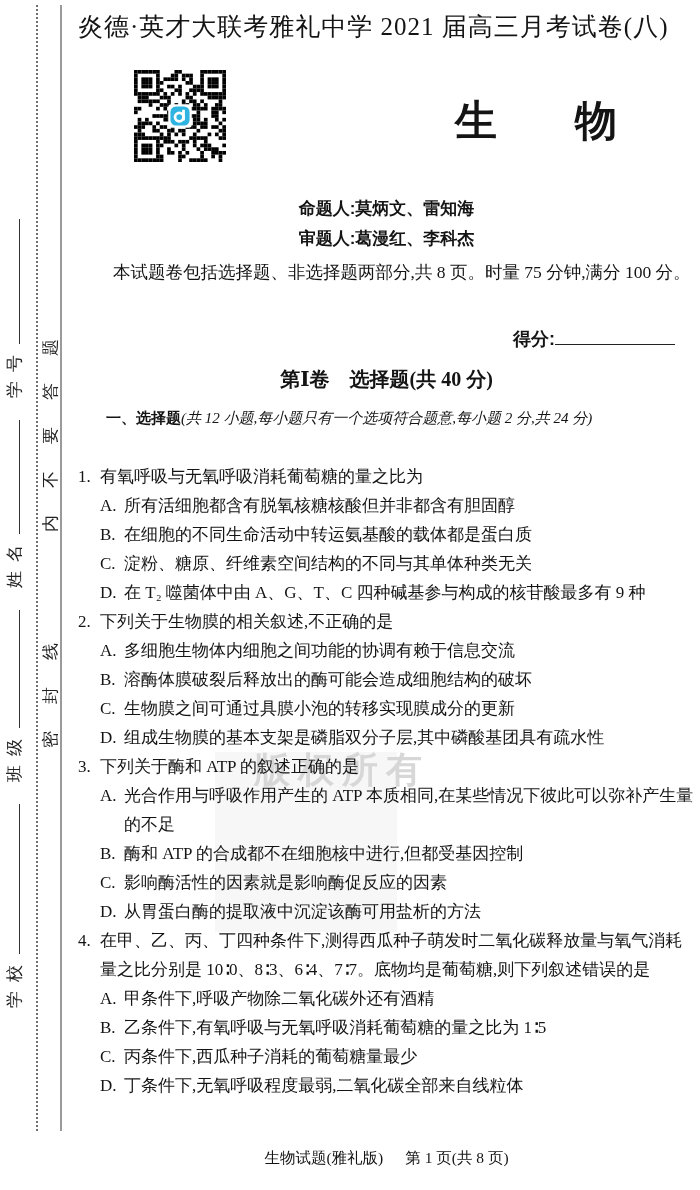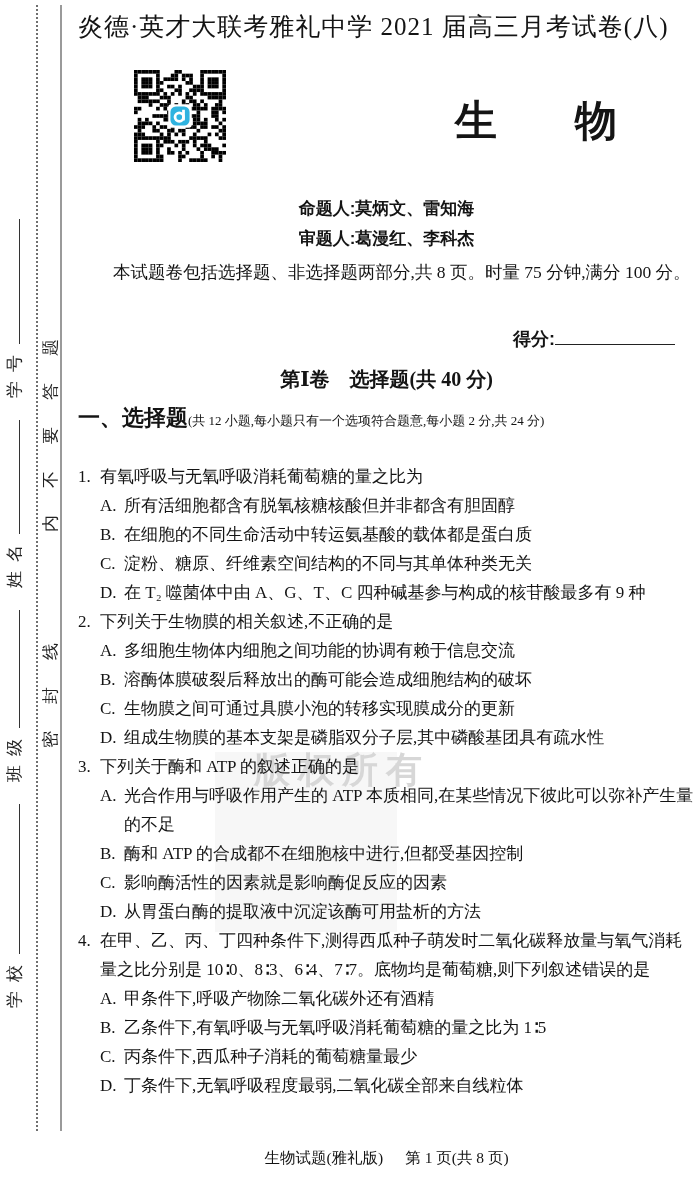--- a/index.html
+++ b/index.html
@@ -30,22 +30,22 @@
   .qr{position:absolute;left:56px;top:70px;width:92px;height:92px;}
   .subject{top:96px;text-align:right;font-weight:bold;font-size:42px;line-height:50px;letter-spacing:78px;padding-left:78px;box-sizing:border-box;}
   .setter{text-align:center;font-weight:bold;font-size:17px;line-height:26px;}
   .proposer{top:196px;} .reviewer{top:226px;}
   .intro{top:256px;font-size:17.5px;line-height:33px;text-indent:2em;}
   .score-row{top:327px;text-align:right;padding-right:20px;box-sizing:border-box;font-size:18px;}
   .score-label{font-weight:bold;}
   .score-blank{display:inline-block;width:120px;border-bottom:1.5px solid #222;height:16px;}
   .sec-heading{top:366px;text-align:center;font-weight:bold;font-size:20px;}
   .mcq-note{top:402px;font-size:17.5px;line-height:31px;}
-  .mcq-note .lbl{font-weight:bold;font-family:"Liberation Sans","DejaVu Sans",sans-serif;font-size:22px;}
-  .mcq-note .note{font-size:13px;}
+  .mcq-note .lbl{font-weight:bold;font-family:"Liberation Sans","DejaVu Sans",sans-serif;font-size:15px;margin-left:28px;}
+  .mcq-note .note{font-style:italic;font-size:15px;}
   .questions{top:462px;font-size:17px;line-height:29px;}
   .row{display:flex;align-items:flex-start;}
   .qnum{flex:0 0 22px;}
   .qtext{flex:1;}
   .opt{margin-left:22px;}
   .olabel{flex:0 0 24px;}
   .otext{flex:1;}
   
   .footer{top:1148px;text-align:center;font-size:15.5px;}
   .footer span{margin:0 11px;}

